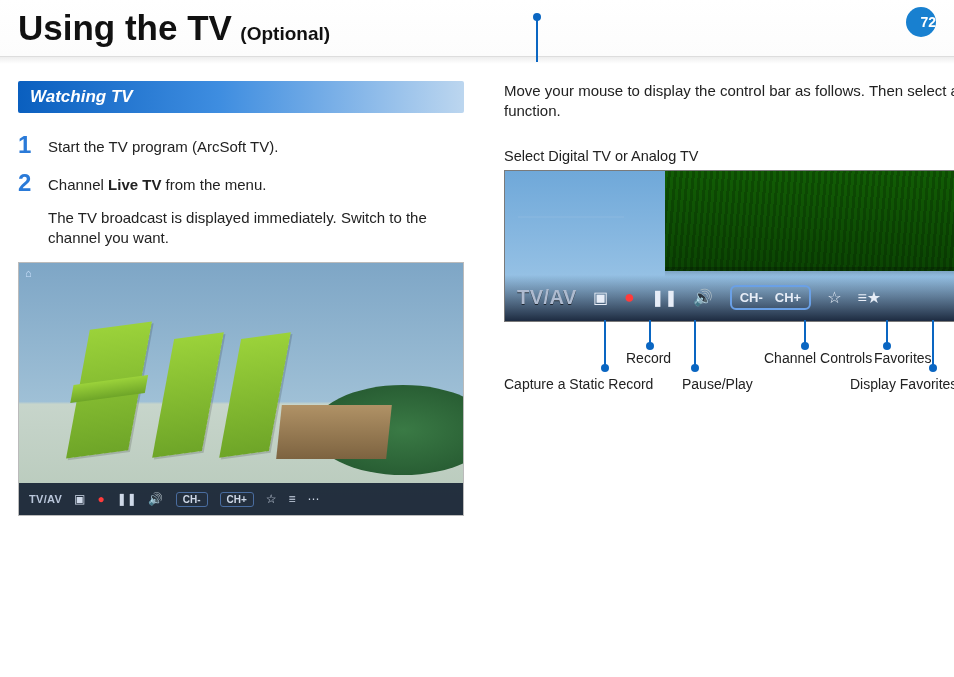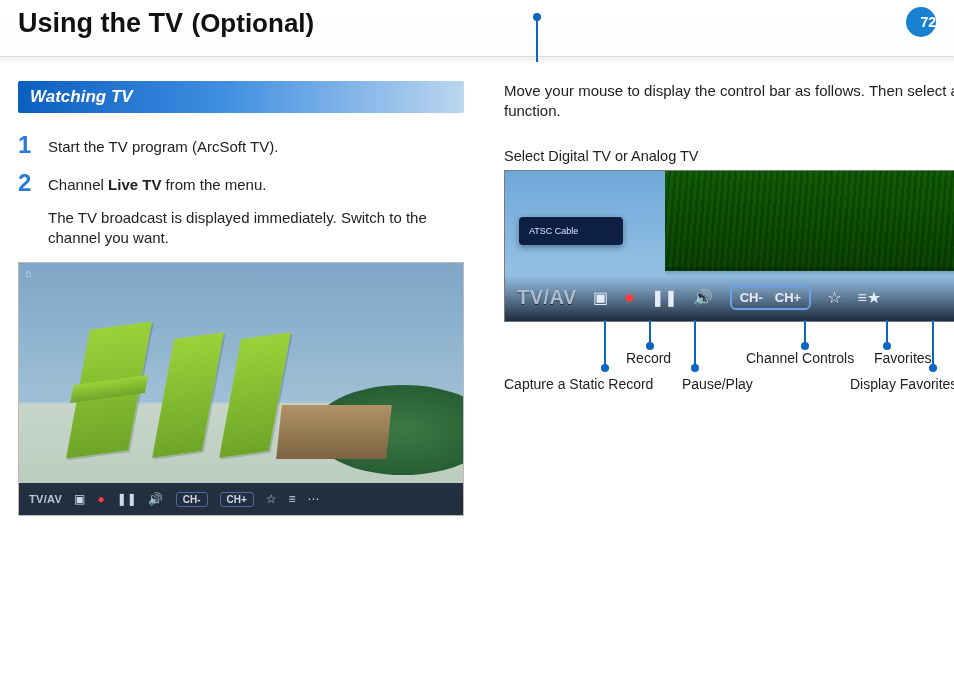--- a/index.html
+++ b/index.html
@@ -13,25 +13,25 @@
 .header{
   position:relative;height:56px;padding:0 18px;
   border-bottom:1px solid #eee;
   background:linear-gradient(#ffffff,#fcfcfc);
 }
 .header-bottom-shadow{
   position:absolute;left:0;right:0;bottom:-8px;height:8px;
   background:linear-gradient(rgba(0,0,0,0.08),rgba(0,0,0,0));
 }
 .title-main{
-  font-size:27px;font-weight:700;color:#111;display:inline-block;
+  font-size:35px;font-weight:700;color:#111;display:inline-block;
   padding-top:8px;
 }
 .title-sub{
-  font-size:26px;font-weight:700;color:#111;display:inline-block;
+  font-size:19px;font-weight:700;color:#111;display:inline-block;
   margin-left:4px;
 }
 .header-right{
   position:absolute;right:18px;top:7px;text-align:right;color:#0a66c2;
   font-size:12px;font-weight:600;
 }
 .header-right .line{display:block;line-height:14px}
 .page-badge{
   display:inline-block;width:30px;height:30px;border-radius:50%;
   background:#1880d0;color:#fff;font-weight:700;font-size:14px;
@@ -243,21 +243,20 @@
     <div class="cap-top">Select Digital TV or Analog TV</div>
 
     <div class="shot2wrap">
 
       <div class="lead-top"></div>
 
       <div class="shot2">
         <div class="grass"></div>
 
         <div class="menu">
-          <div>ATSC Cable</div>
         </div>
 
         <div class="bar2">
           <span class="tvav">TV/AV</span>
           <span class="ic">▣</span>
           <span class="rec">●</span>
           <span class="ic">❚❚</span>
           <span class="ic">🔊</span>
           <span class="pill">
             <span>CH-</span>
@@ -272,21 +271,21 @@
         <div class="lead" style="left:100px;height:48px"></div>
         <div class="lead" style="left:145px;height:26px"></div>
         <div class="lead" style="left:190px;height:48px"></div>
         <div class="lead" style="left:300px;height:26px"></div>
         <div class="lead" style="left:382px;height:26px"></div>
         <div class="lead" style="left:428px;height:48px"></div>
       </div>
 
       <div class="caprow" style="margin-top:28px">
         <span style="left:122px">Record</span>
-        <span style="left:242px">Channel Controls</span>
+        <span style="left:260px">Channel Controls</span>
         <span style="left:370px">Favorites</span>
       </div>
 
       <div class="caprow" style="margin-top:4px">
         <span style="left:0px">Capture a Static Record</span>
         <span style="left:178px">Pause/Play</span>
         <span style="left:346px">Display Favorites</span>
       </div>
 
     </div>

